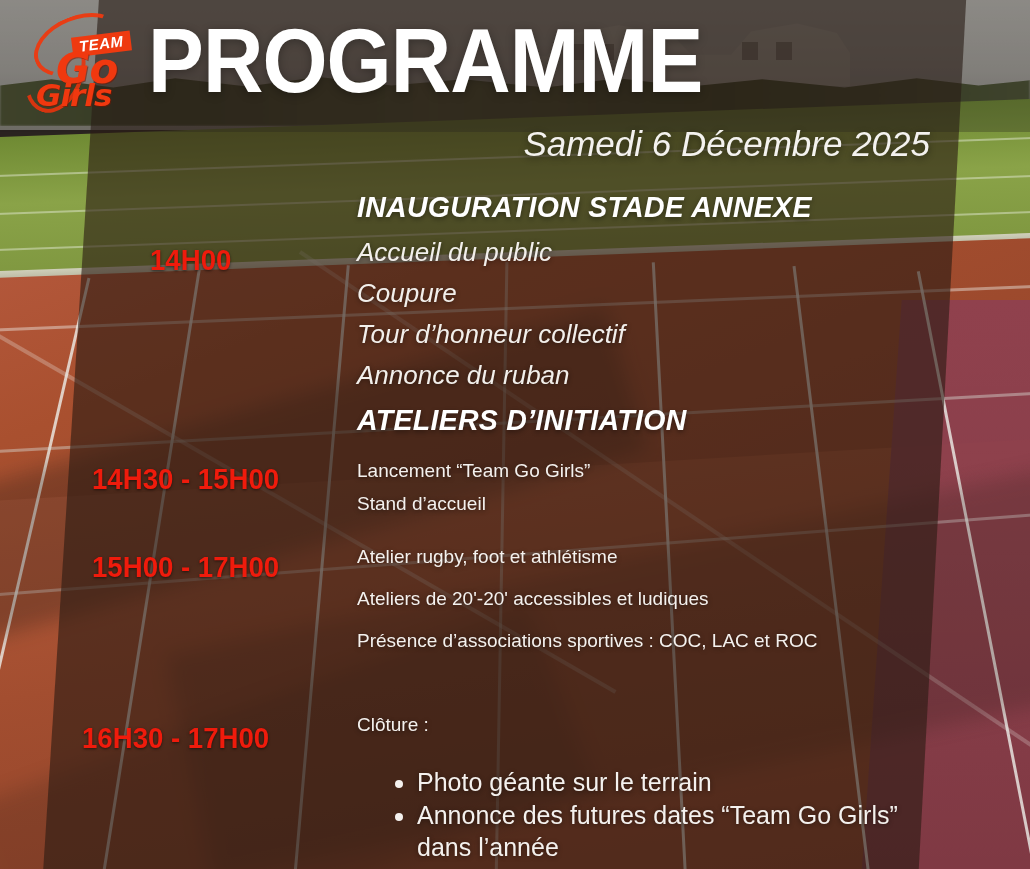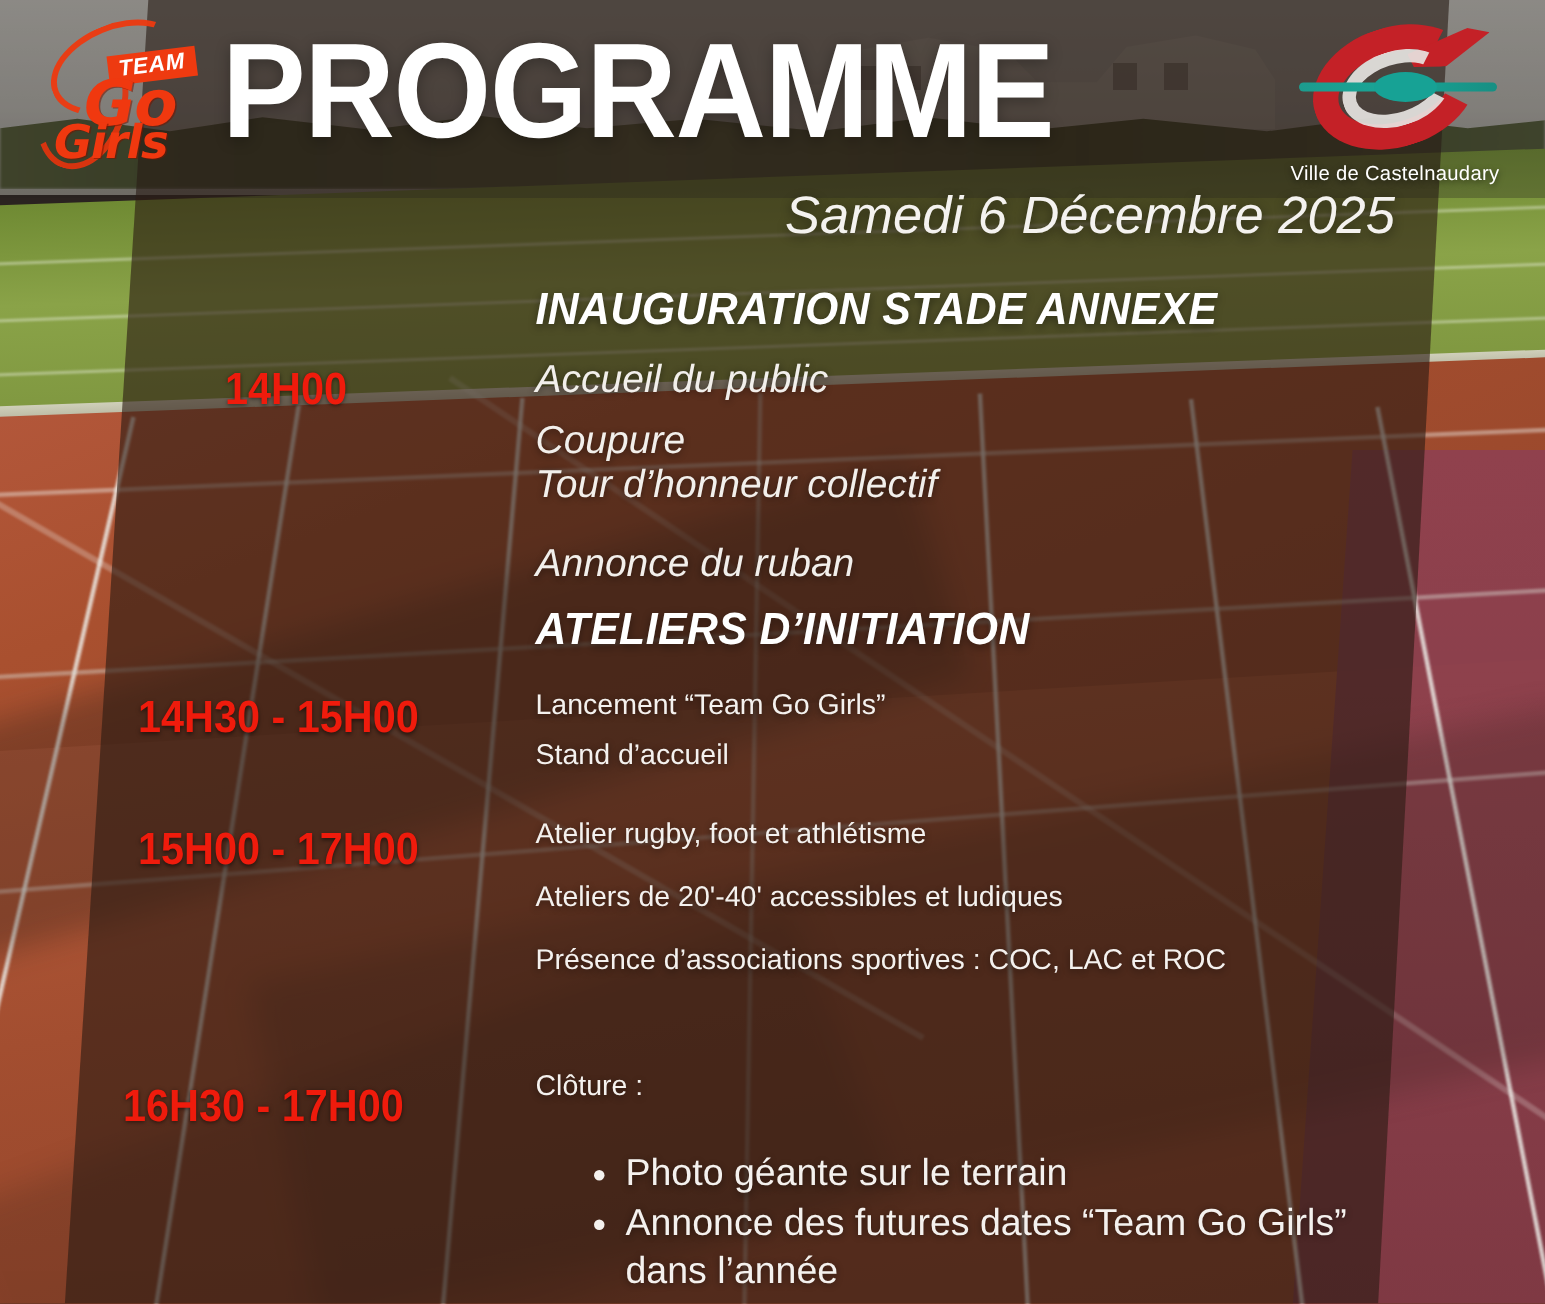--- a/index.html
+++ b/index.html
@@ -239,51 +239,41 @@
       <div class="tgg-swoosh"></div>
       <div class="tgg-swoosh2"></div>
       <div class="tgg-team">TEAM</div>
       <div class="tgg-go">Go</div>
       <div class="tgg-girls">Girls</div>
     </div>
 
     <div class="title">PROGRAMME</div>
     <div class="subtitle">Samedi 6 Décembre 2025</div>
 
-    <div class="logo-city">
-      <div class="city-mark">
-        <div class="city-c-outer"></div>
-        <div class="city-tail"></div>
-        <div class="city-c-inner"></div>
-        <div class="city-bar"></div>
-        <div class="city-eye"></div>
-      </div>
-      <div class="city-name">Ville de Castelnaudary</div>
-    </div>
   </div>
 
   <div class="body">
 
     <div class="sec-head" style="top:10px;">INAUGURATION STADE ANNEXE</div>
     <div class="time" style="left:150px;top:63px;">14H00</div>
 
     <div class="item-it" style="top:57px;">Accueil du public</div>
     <div class="item-it" style="top:98px;">Coupure</div>
-    <div class="item-it" style="top:127px;">Tour d’honneur collectif</div>
+    <div class="item-it" style="top:139px;">Tour d’honneur collectif</div>
     <div class="item-it" style="top:180px;">Annonce du ruban</div>
 
     <div class="sec-head" style="top:223px;">ATELIERS D’INITIATION</div>
 
     <div class="time" style="left:92px;top:282px;">14H30 - 15H00</div>
     <div class="item" style="top:277px;">Lancement “Team Go Girls”</div>
     <div class="item" style="top:310px;">Stand d’accueil</div>
 
     <div class="time" style="left:92px;top:370px;">15H00 - 17H00</div>
     <div class="item" style="top:363px;">Atelier rugby, foot et athlétisme</div>
-    <div class="item" style="top:405px;">Ateliers de 20'-40' accessibles et ludiques</div>
+    <div class="item" style="top:405px;">Ateliers de 20'-20' accessibles et ludiques</div>
     <div class="item w" style="top:447px;">Présence d’associations sportives : COC, LAC et ROC</div>
 
     <div class="time" style="left:82px;top:541px;">16H30 - 17H00</div>
     <div class="item" style="top:531px;">Clôture :</div>
     <ul class="bullets" style="top:568px;">
       <li>Photo géante sur le terrain</li>
       <li>Annonce des futures dates “Team Go Girls” dans l’année</li>
     </ul>
 
   </div>

